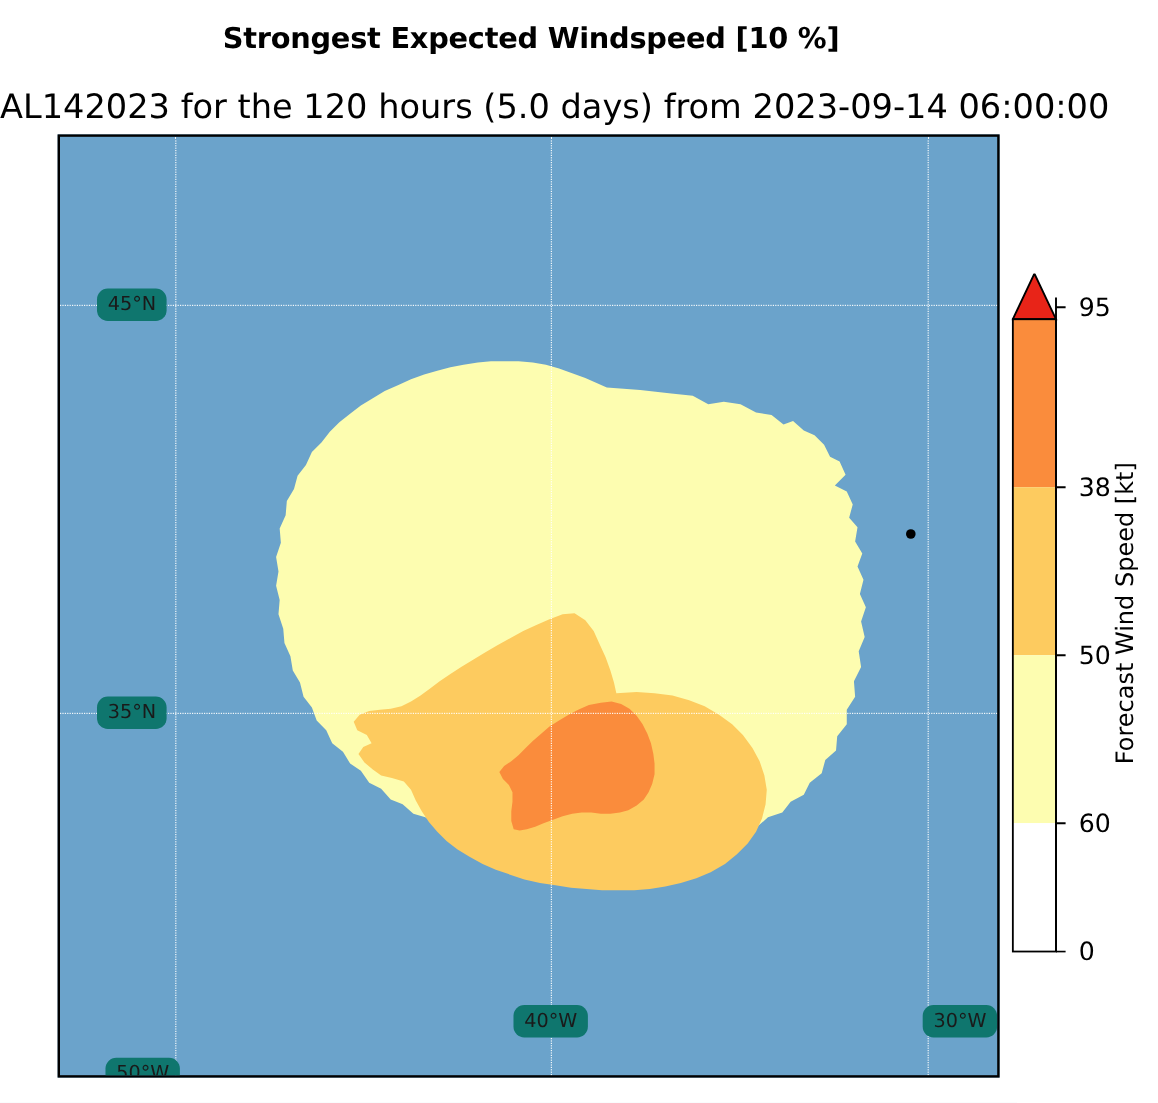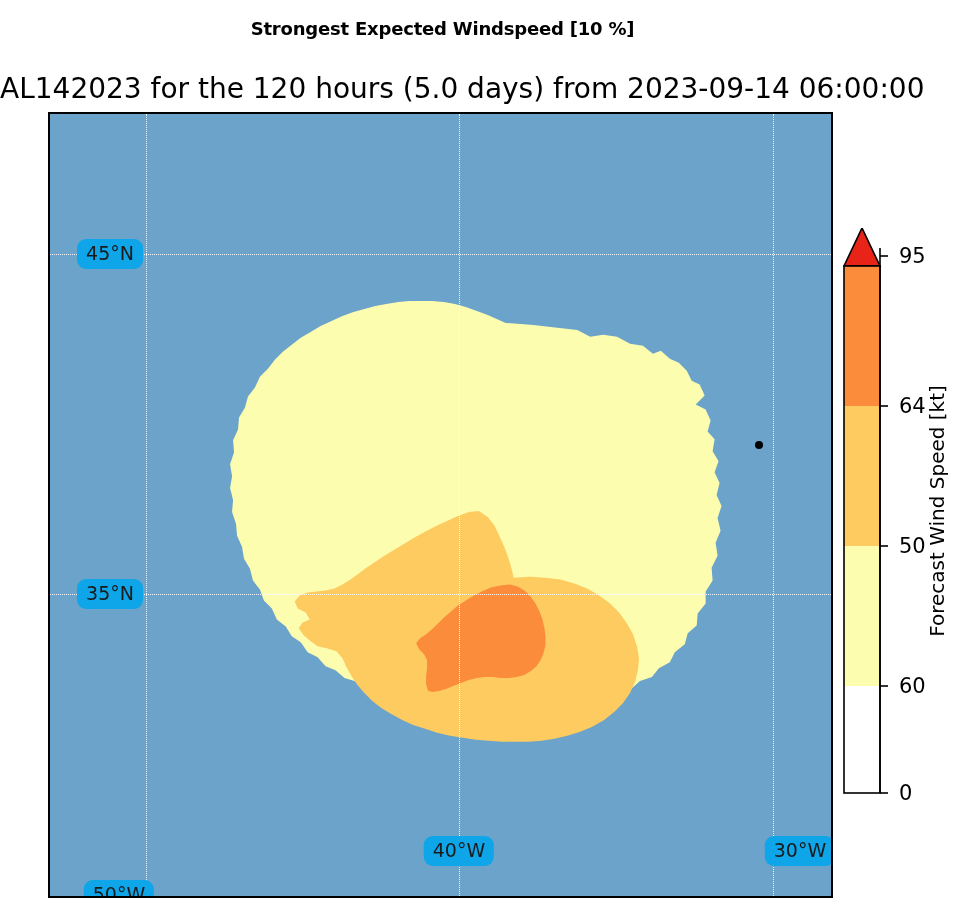--- a/index.html
+++ b/index.html
@@ -16,21 +16,21 @@
     color: #000000;
   }
 
   
   #title {
     position: absolute;
     left: 0;
     top: 18px;
     width: 885px;
     text-align: center;
-    font-size: 18px;
+    font-size: 24px;
     font-weight: bold;
     letter-spacing: -0.2px;
     white-space: nowrap;
   }
   #subtitle {
     position: absolute;
     left: 0;
     top: 72px;
     width: 885px;
     text-align: center;
@@ -75,23 +75,23 @@
     right: 0;
     height: 0;
     border-top: 1.4px dotted #ffffff;
     opacity: 0.92;
   }
 
   
   .grid-label {
     position: absolute;
     transform: translate(-50%, -50%);
-    background: #0ea5e9;
+    background: #0f766e;
     color: #1a1a1a;
-    font-size: 19px;
+    font-size: 16px;
     line-height: 1;
     padding: 5px 9px 6px 9px;
     border-radius: 9px;
     white-space: nowrap;
     z-index: 5;
   }
 
   
   #storm-marker {
     position: absolute;
@@ -240,21 +240,21 @@
     <line x1="37" y1="20" x2="37" y2="565" stroke="#000000" stroke-width="1.6"></line>
 
     <line x1="37" y1="28" x2="45" y2="28" stroke="#000000" stroke-width="1.6"></line>
     <line x1="37" y1="178" x2="45" y2="178" stroke="#000000" stroke-width="1.6"></line>
     <line x1="37" y1="318" x2="45" y2="318" stroke="#000000" stroke-width="1.6"></line>
     <line x1="37" y1="458" x2="45" y2="458" stroke="#000000" stroke-width="1.6"></line>
     <line x1="37" y1="565" x2="45" y2="565" stroke="#000000" stroke-width="1.6"></line>
   </svg>
 
   <div class="cbar-tick-label" style="top: 28px;">95</div>
-  <div class="cbar-tick-label" style="top: 178px;">64</div>
+  <div class="cbar-tick-label" style="top: 178px;">38</div>
   <div class="cbar-tick-label" style="top: 318px;">50</div>
   <div class="cbar-tick-label" style="top: 458px;">60</div>
   <div class="cbar-tick-label" style="top: 565px;">0</div>
 
   <div id="cbar-axis-label">
     <span>Forecast Wind Speed [kt]</span>
   </div>
 </div>
 
 </body></html>

